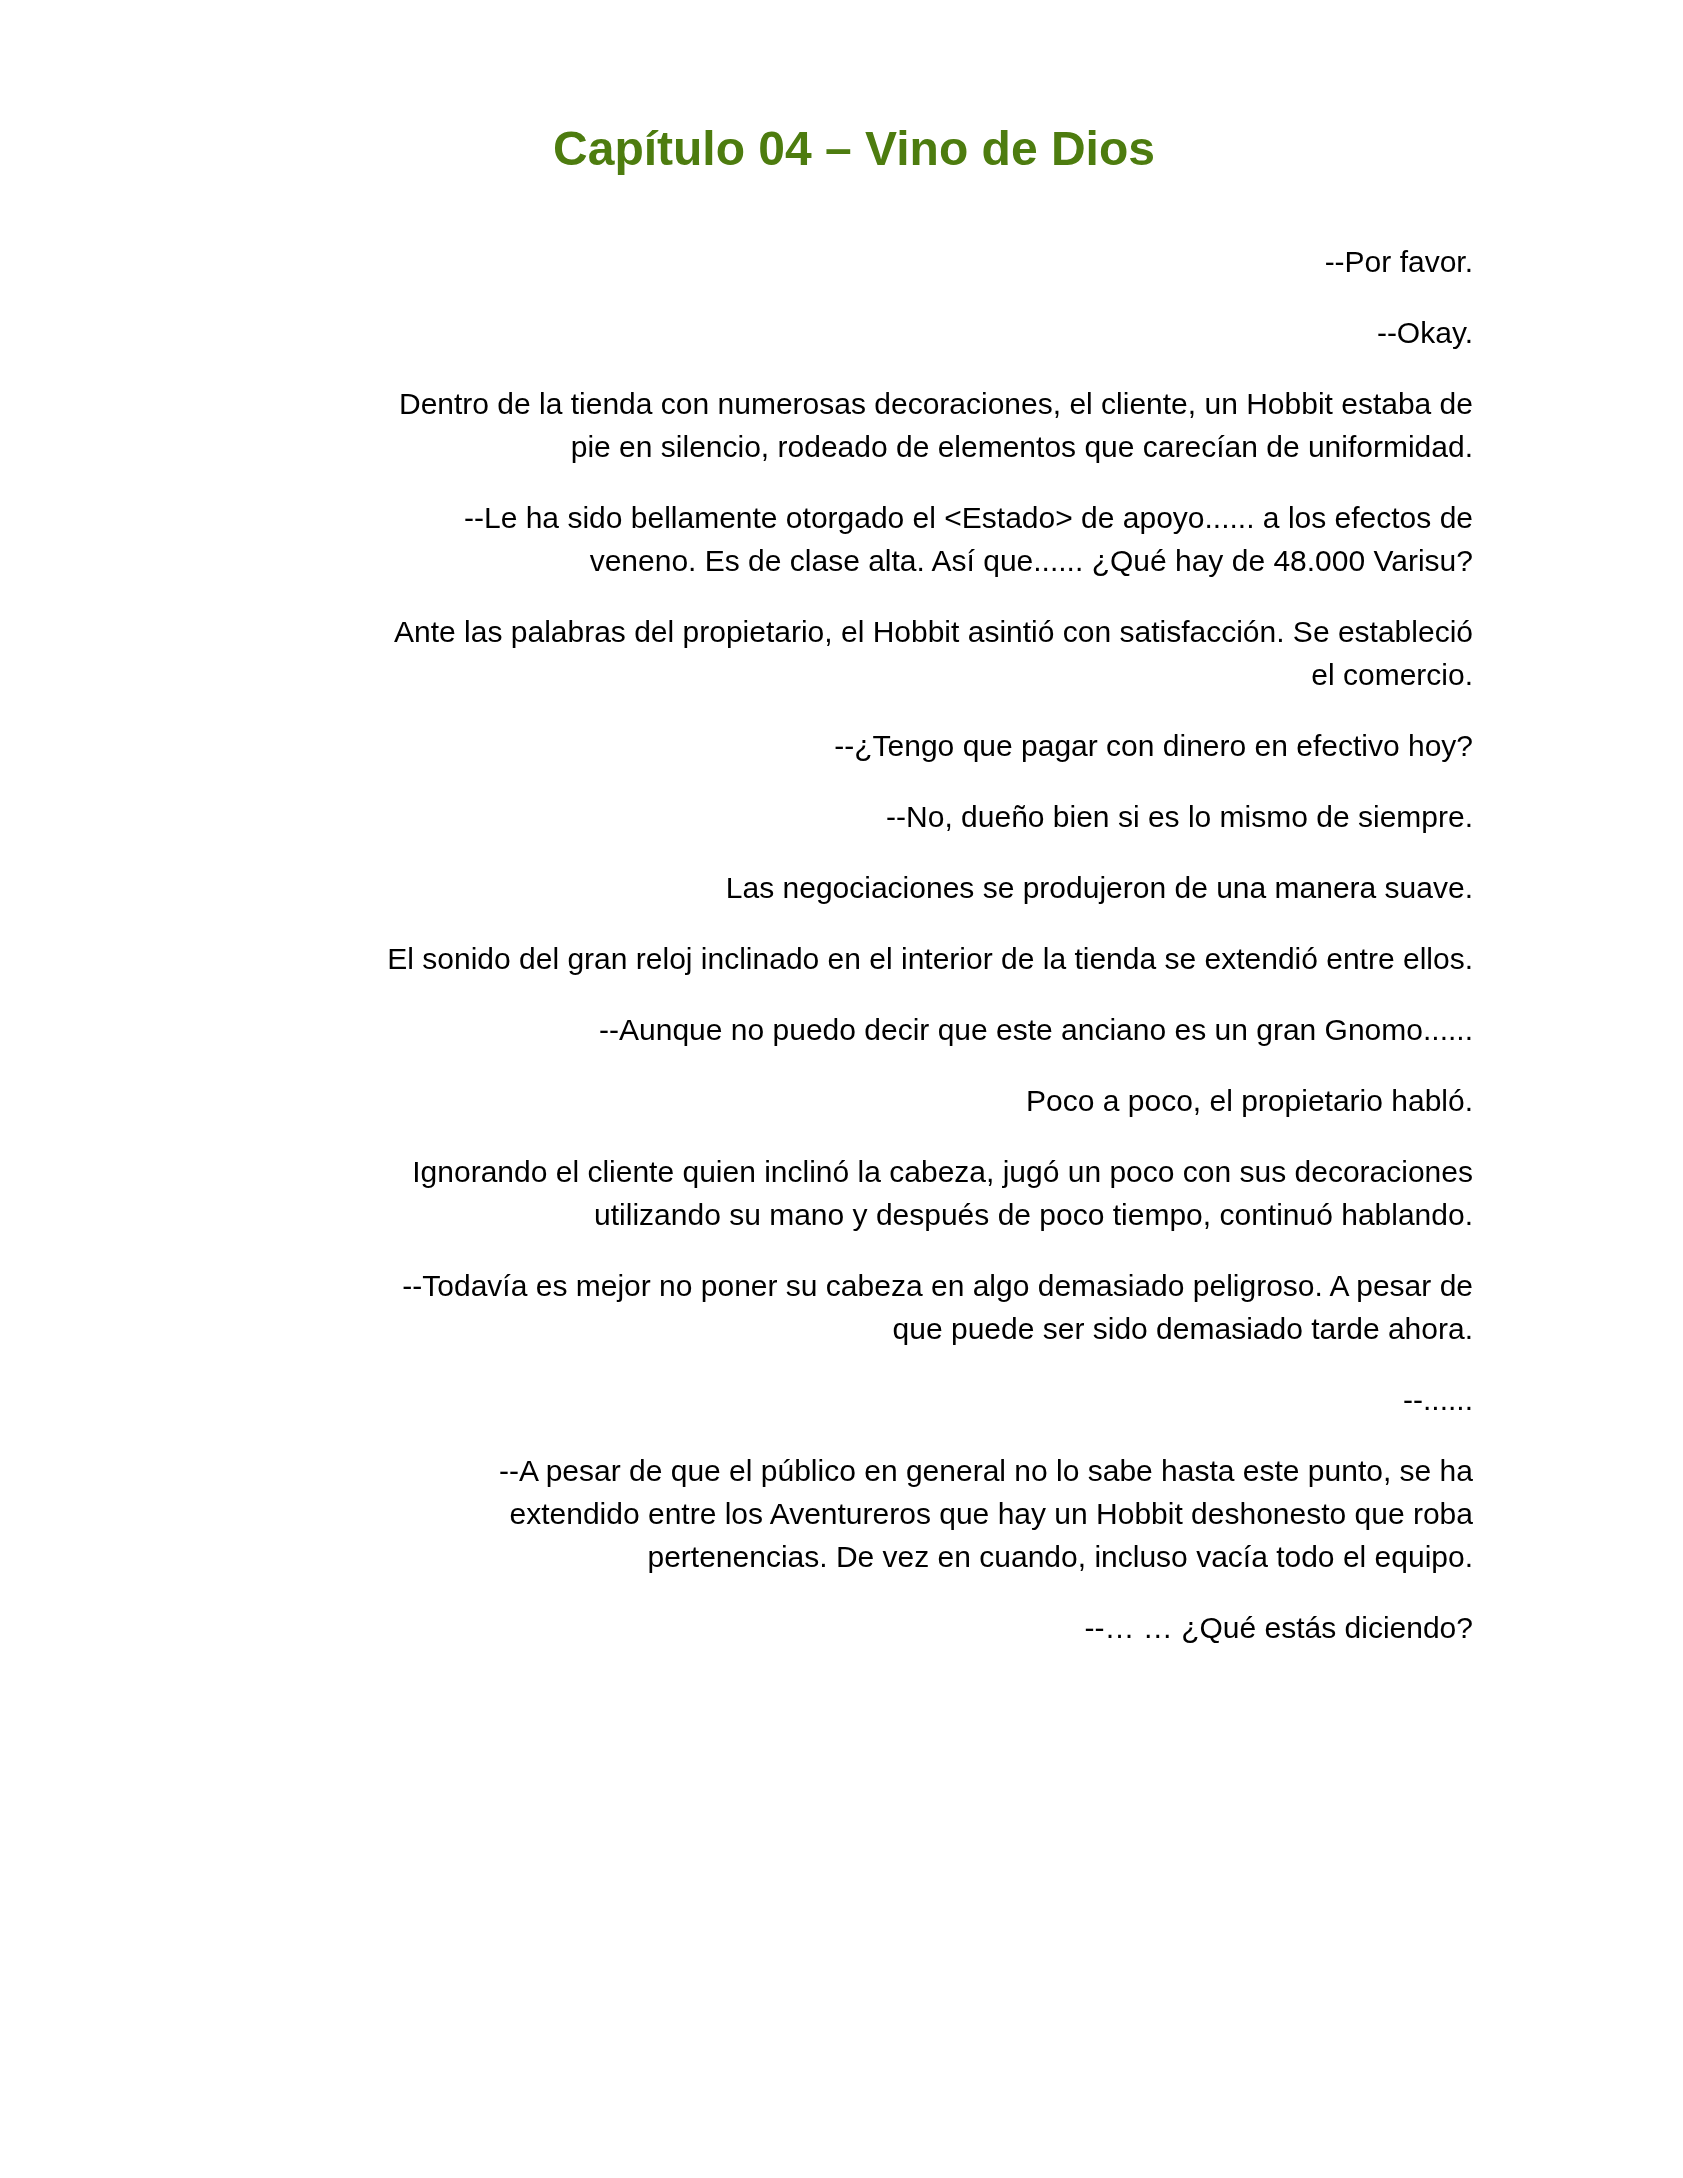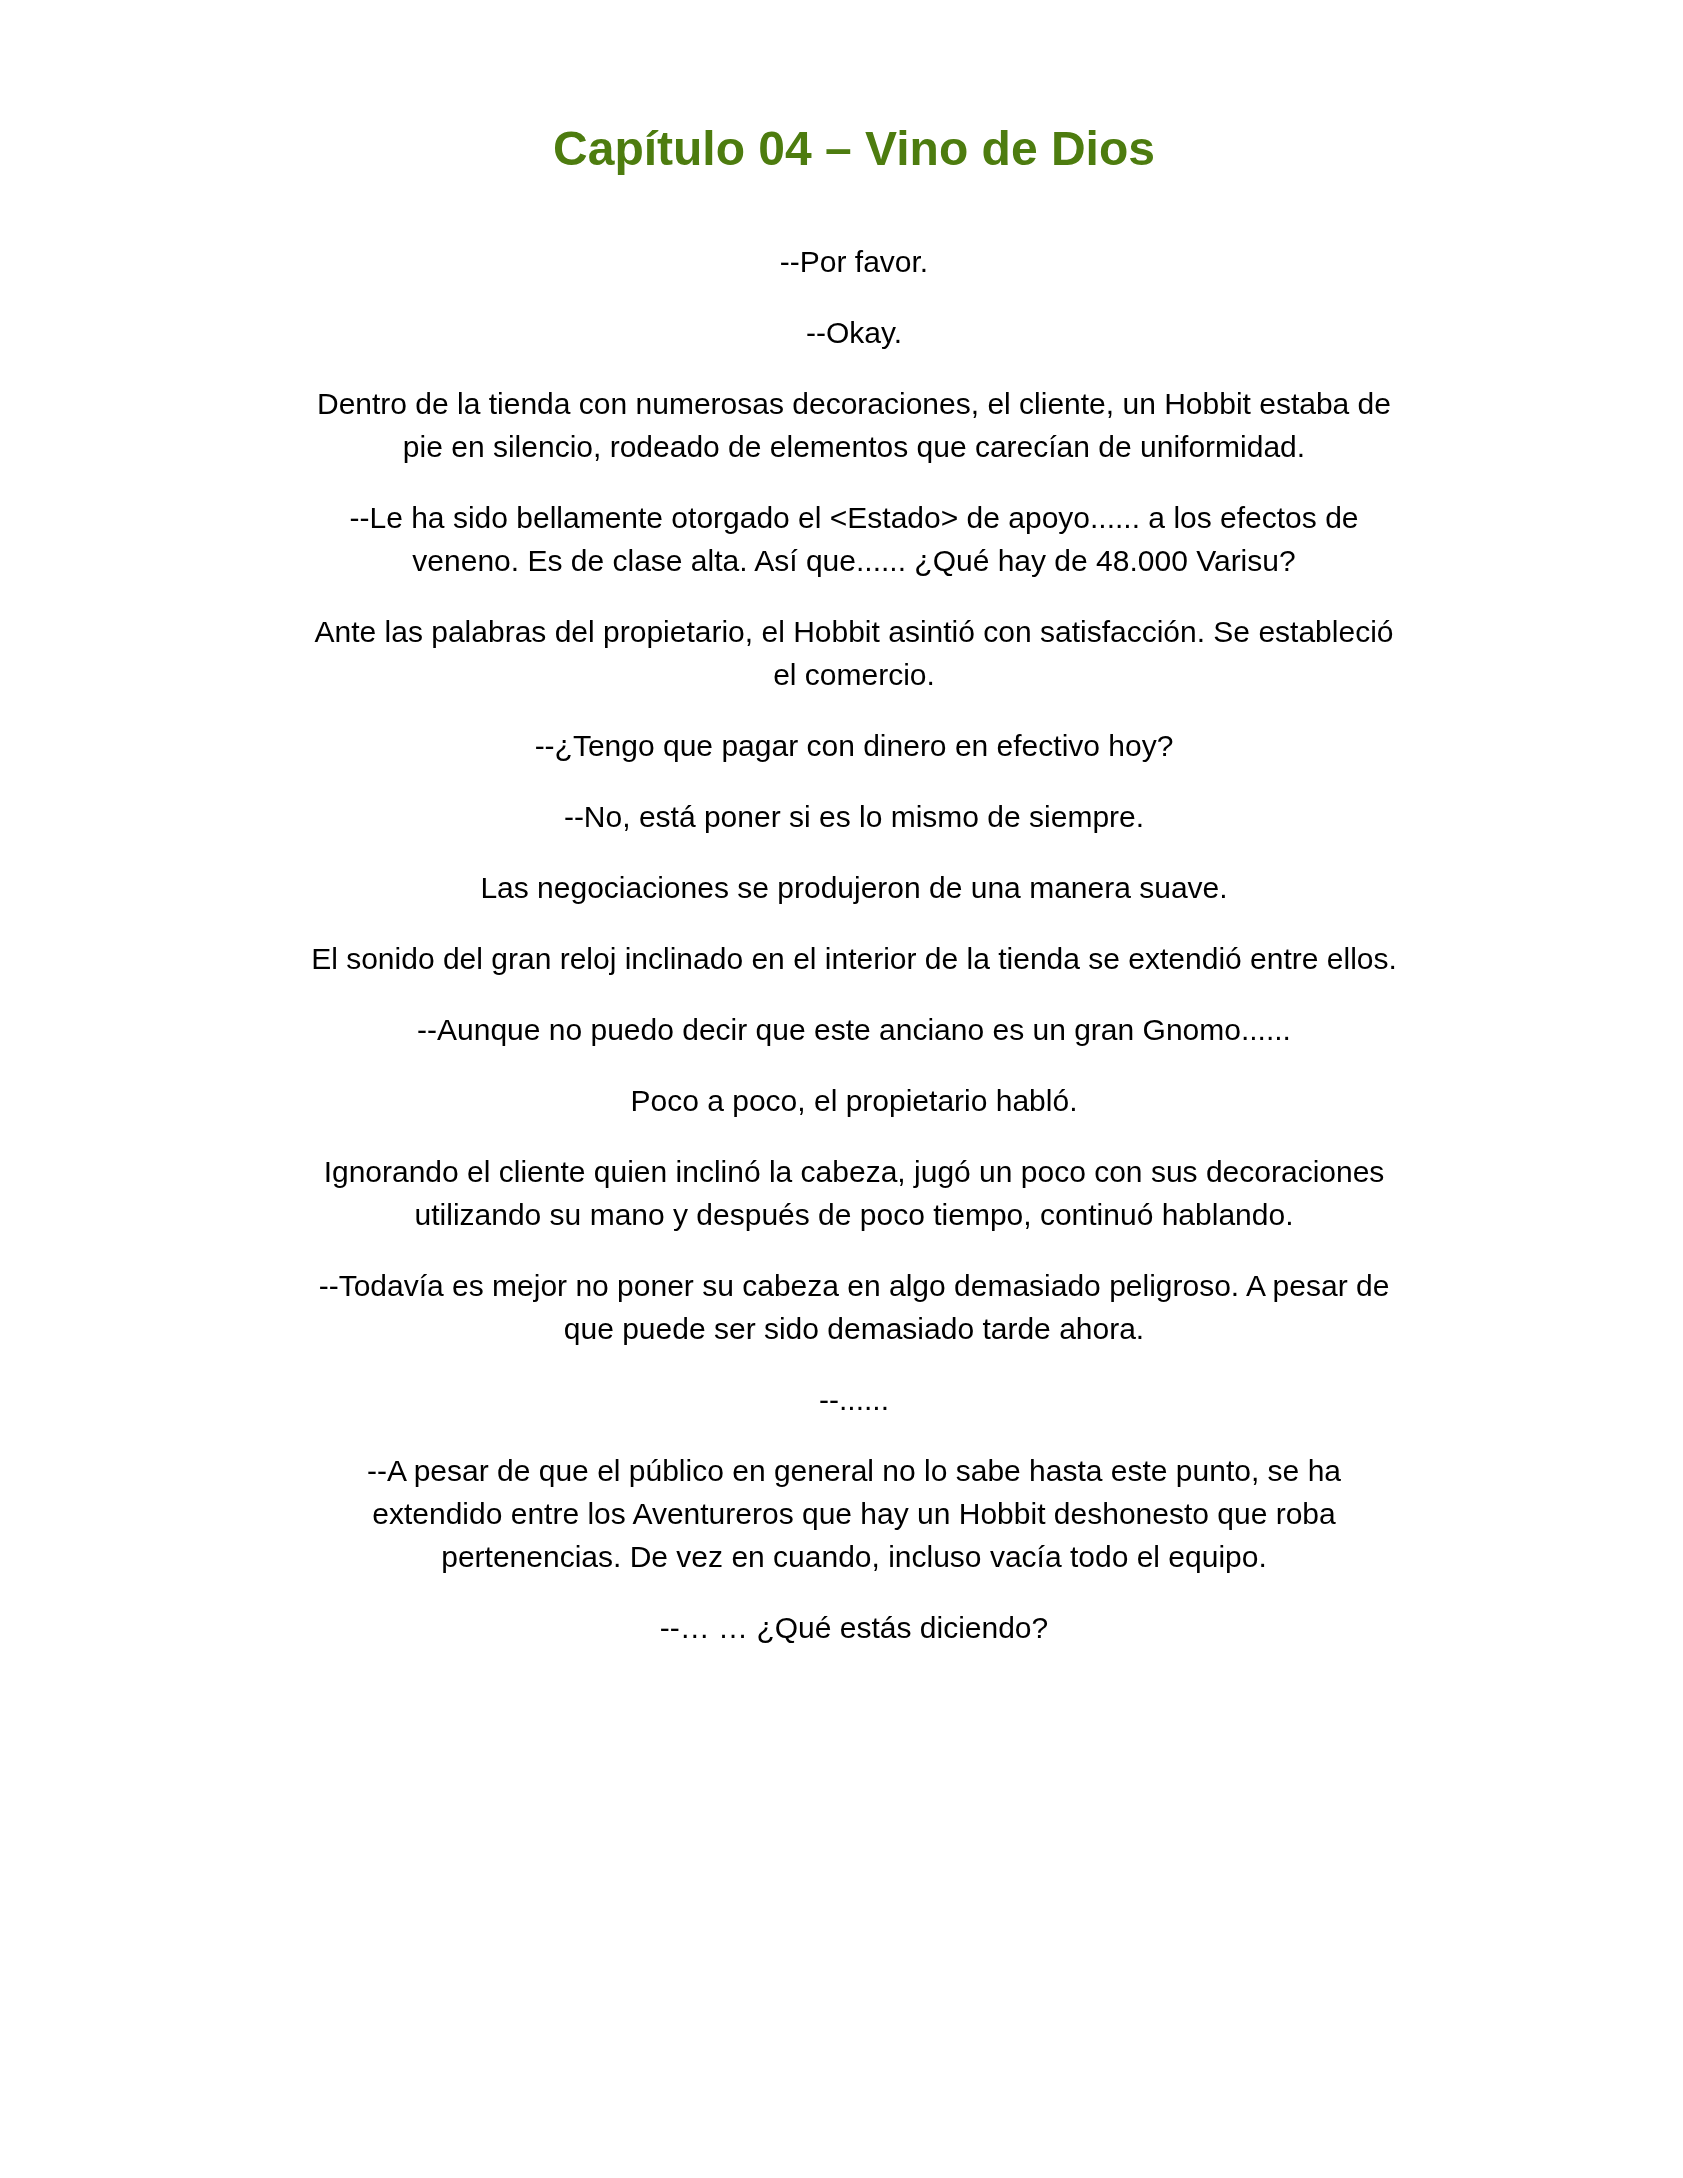--- a/index.html
+++ b/index.html
@@ -28,39 +28,39 @@
     text-align: center;
     margin: 125px 0 67px 0;
     color: #4d7c0f;
     letter-spacing: 0px;
   }
   p.para {
     font-size: 30px;
     line-height: 43px;
     margin: 0 0 28px 0;
     white-space: pre-line;
-    text-align: center;
+    text-align: right;
     color: #000000;
   }
 </style>
 </head>
 <body>
 
 <div class="page">
   <h1 class="chapter-title">Capítulo 04 – Vino de Dios</h1>
   <p class="para">--Por favor.</p>
   <p class="para">--Okay.</p>
   <p class="para">Dentro de la tienda con numerosas decoraciones, el cliente, un Hobbit estaba de
 pie en silencio, rodeado de elementos que carecían de uniformidad.</p>
   <p class="para">--Le ha sido bellamente otorgado el &lt;Estado&gt; de apoyo...... a los efectos de
 veneno. Es de clase alta. Así que...... ¿Qué hay de 48.000 Varisu?</p>
   <p class="para">Ante las palabras del propietario, el Hobbit asintió con satisfacción. Se estableció
 el comercio.</p>
   <p class="para">--¿Tengo que pagar con dinero en efectivo hoy?</p>
-  <p class="para">--No, está poner si es lo mismo de siempre.</p>
+  <p class="para">--No, dueño bien si es lo mismo de siempre.</p>
   <p class="para">Las negociaciones se produjeron de una manera suave.</p>
   <p class="para">El sonido del gran reloj inclinado en el interior de la tienda se extendió entre ellos.</p>
   <p class="para">--Aunque no puedo decir que este anciano es un gran Gnomo......</p>
   <p class="para">Poco a poco, el propietario habló.</p>
   <p class="para">Ignorando el cliente quien inclinó la cabeza, jugó un poco con sus decoraciones
 utilizando su mano y después de poco tiempo, continuó hablando.</p>
   <p class="para">--Todavía es mejor no poner su cabeza en algo demasiado peligroso. A pesar de
 que puede ser sido demasiado tarde ahora.</p>
   <p class="para">--......</p>
   <p class="para">--A pesar de que el público en general no lo sabe hasta este punto, se ha

